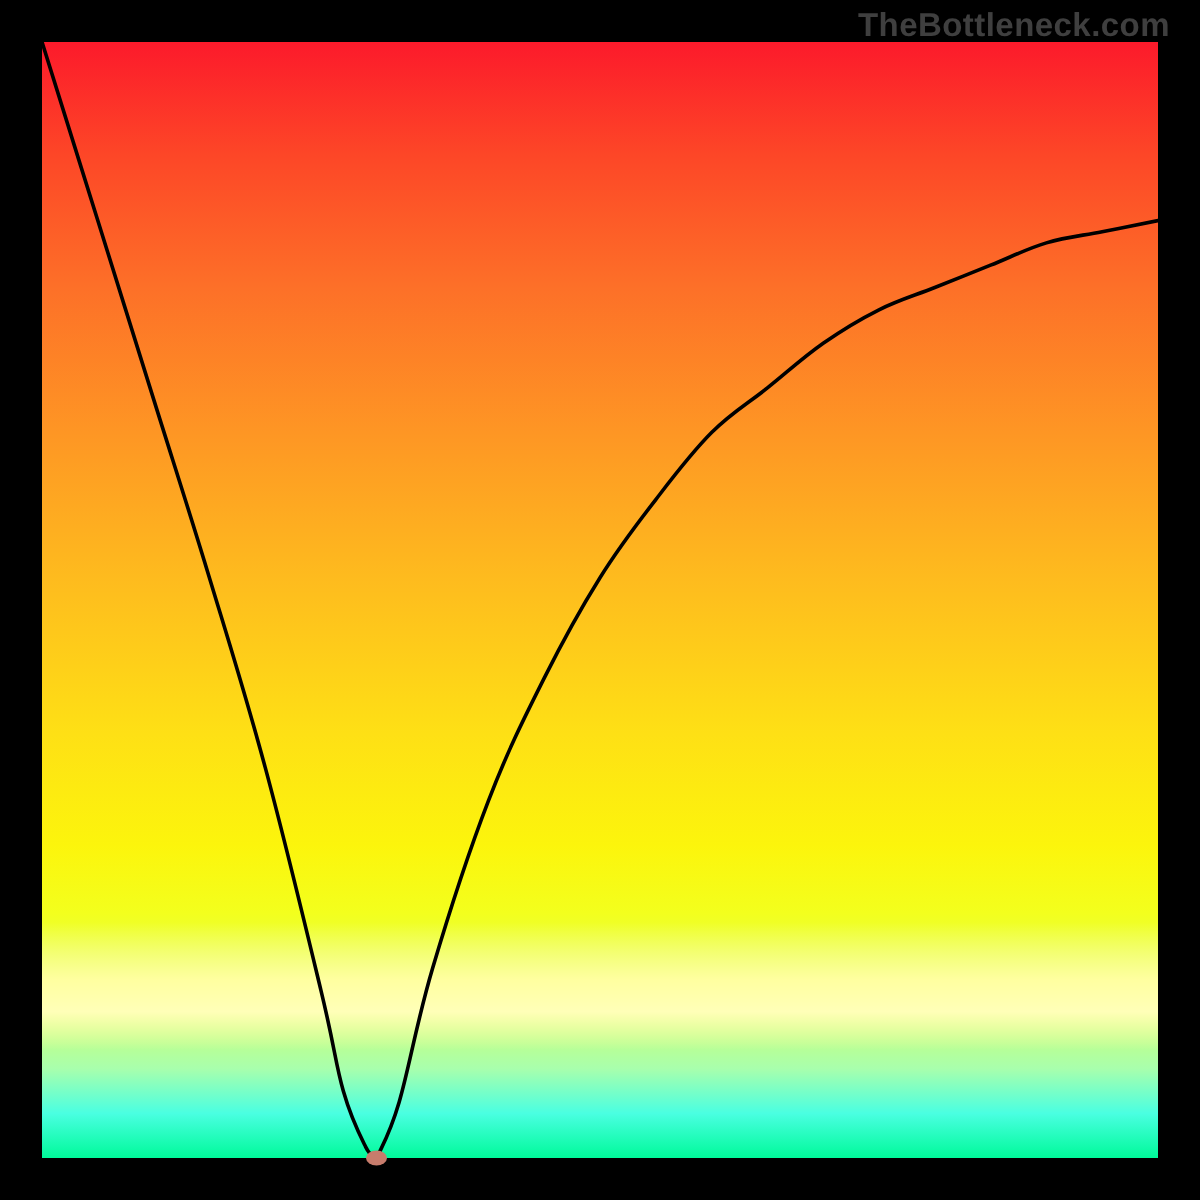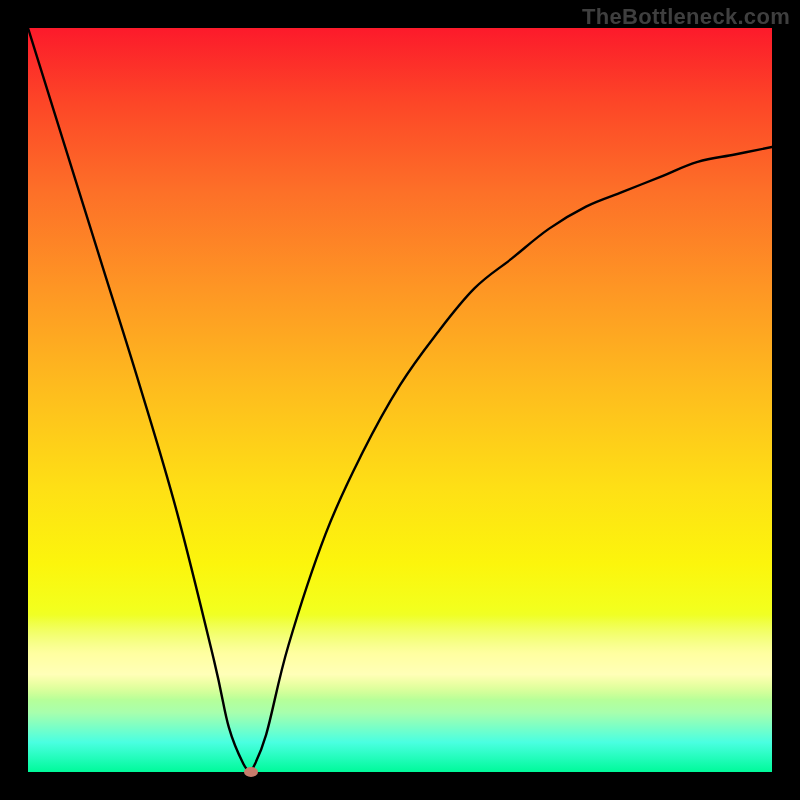--- a/index.html
+++ b/index.html
@@ -13,21 +13,21 @@
   }
   .frame {
     position: relative;
     width: 800px;
     height: 800px;
     background: #000;
   }
   .watermark {
     position: absolute;
     top: 4px;
-    right: 10px;
+    right: 20px;
     color: #3f3f3f;
     font-size: 22px;
     font-weight: 600;
     letter-spacing: 0.3px;
     z-index: 5;
   }
   .plot {
     position: absolute;
     left: 28px;
     top: 28px;

